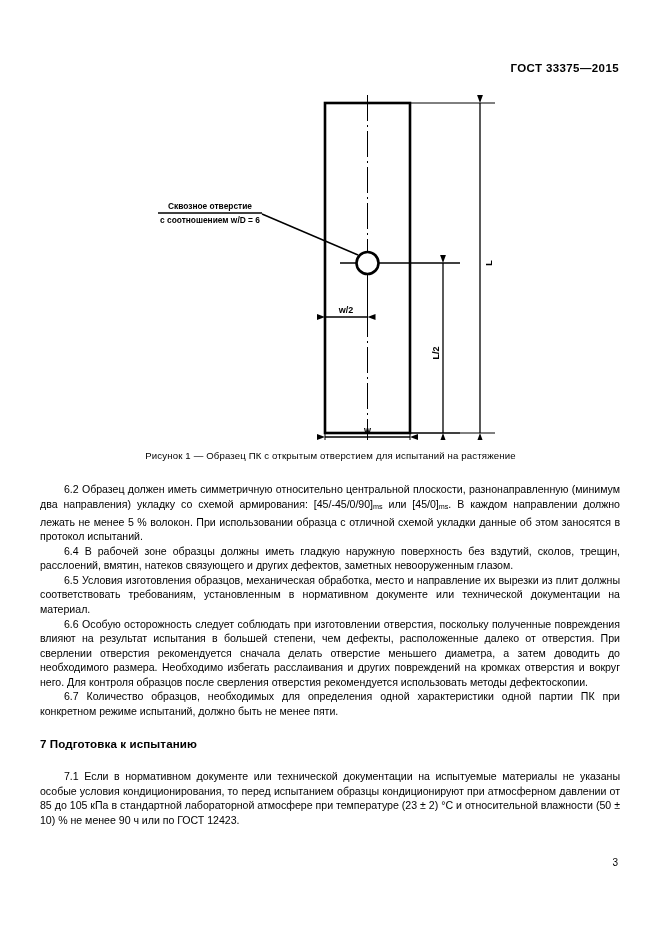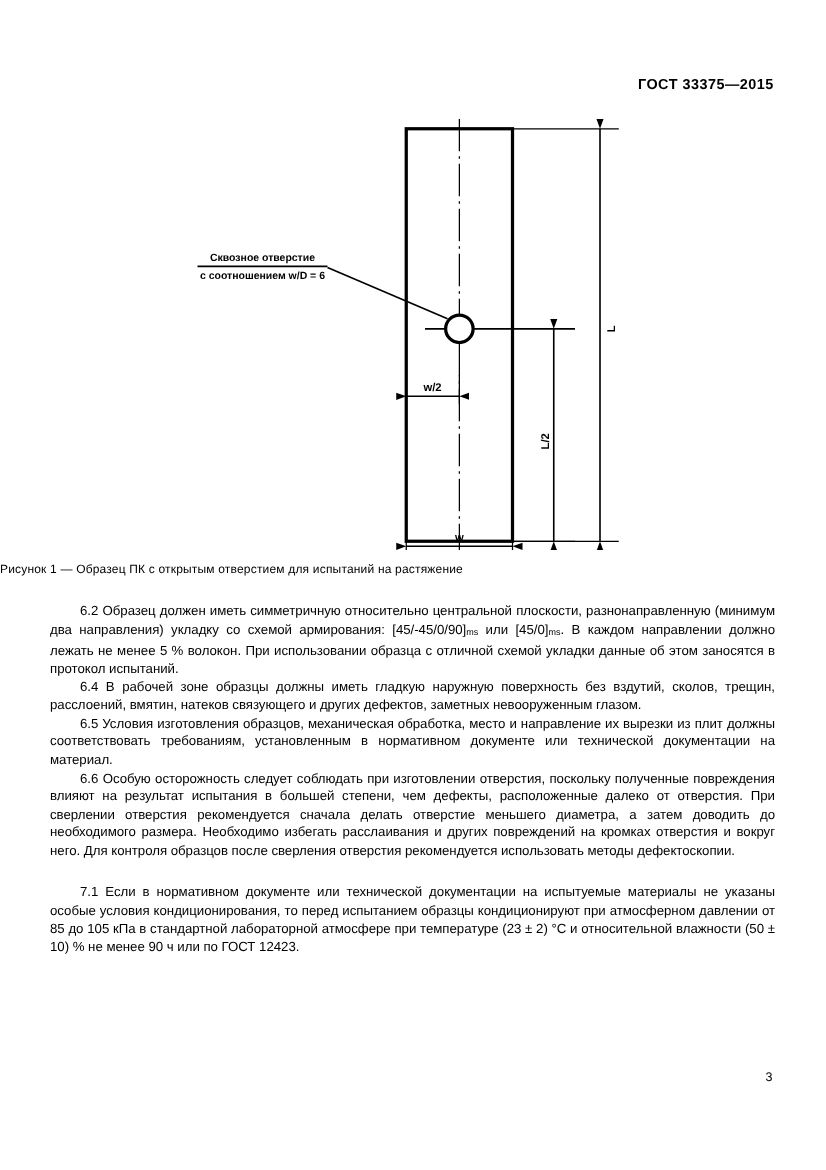--- a/index.html
+++ b/index.html
@@ -42,20 +42,21 @@
     width: 580px;
     height: 345px;
   }
   .fig-svg { display: block; }
 
   .fig-caption {
     position: absolute;
     left: 0;
     top: 450px;
     width: 661px;
+    text-align: center;
     font-size: 9.6px;
     letter-spacing: 0.15px;
   }
 
   
   .body-text {
     position: absolute;
     left: 40px;
     top: 482px;
     width: 580px;
@@ -149,20 +150,22 @@
 
   <div class="fig-caption">Рисунок  1 — Образец ПК с открытым отверстием для испытаний на растяжение</div>
 
   <div class="body-text">
 
     <p class="para"><span>6.2  Образец должен иметь симметричную относительно центральной плоскости, разнонаправленную (минимум два направления) укладку со схемой армирования: [45/-45/0/90]</span><sub>ms</sub><span> или [45/0]</span><sub>ms</sub><span>. В каждом направлении должно лежать не менее 5 % волокон. При использовании образца с отличной схемой укладки данные об этом заносятся в протокол испытаний.</span></p>
 
     <p class="para">6.4  В рабочей зоне образцы должны иметь гладкую наружную поверхность без вздутий, сколов, трещин, расслоений, вмятин, натеков связующего и других дефектов, заметных невооруженным глазом.</p>
     <p class="para">6.5  Условия изготовления образцов, механическая обработка, место и направление их вырезки из плит должны соответствовать требованиям, установленным в нормативном документе или технической документации на материал.</p>
     <p class="para">6.6  Особую осторожность следует соблюдать при изготовлении отверстия, поскольку полученные повреждения влияют на результат испытания в большей степени, чем дефекты, расположенные далеко от отверстия. При сверлении отверстия рекомендуется сначала делать отверстие меньшего диаметра, а затем доводить до необходимого размера. Необходимо избегать расслаивания и других повреждений на кромках отверстия и вокруг него. Для контроля образцов после сверления отверстия рекомендуется использовать методы дефектоскопии.</p>
+    <p class="para">6.7  Количество образцов, необходимых для определения одной характеристики одной партии ПК при конкретном режиме испытаний, должно быть не менее пяти.</p>
 
+    <h2 class="section">7  Подготовка к испытанию</h2>
 
     <p class="para after-heading">7.1  Если в нормативном документе или технической документации на испытуемые материалы не указаны особые условия кондиционирования, то перед испытанием образцы кондиционируют при атмосферном давлении от 85 до 105 кПа в стандартной лабораторной атмосфере при температуре (23 ± 2) °С и относительной влажности (50 ± 10) % не менее 90 ч или по ГОСТ 12423.</p>
   </div>
 
   <div class="page-number">3</div>
 
 </div>
 
 </body></html>

